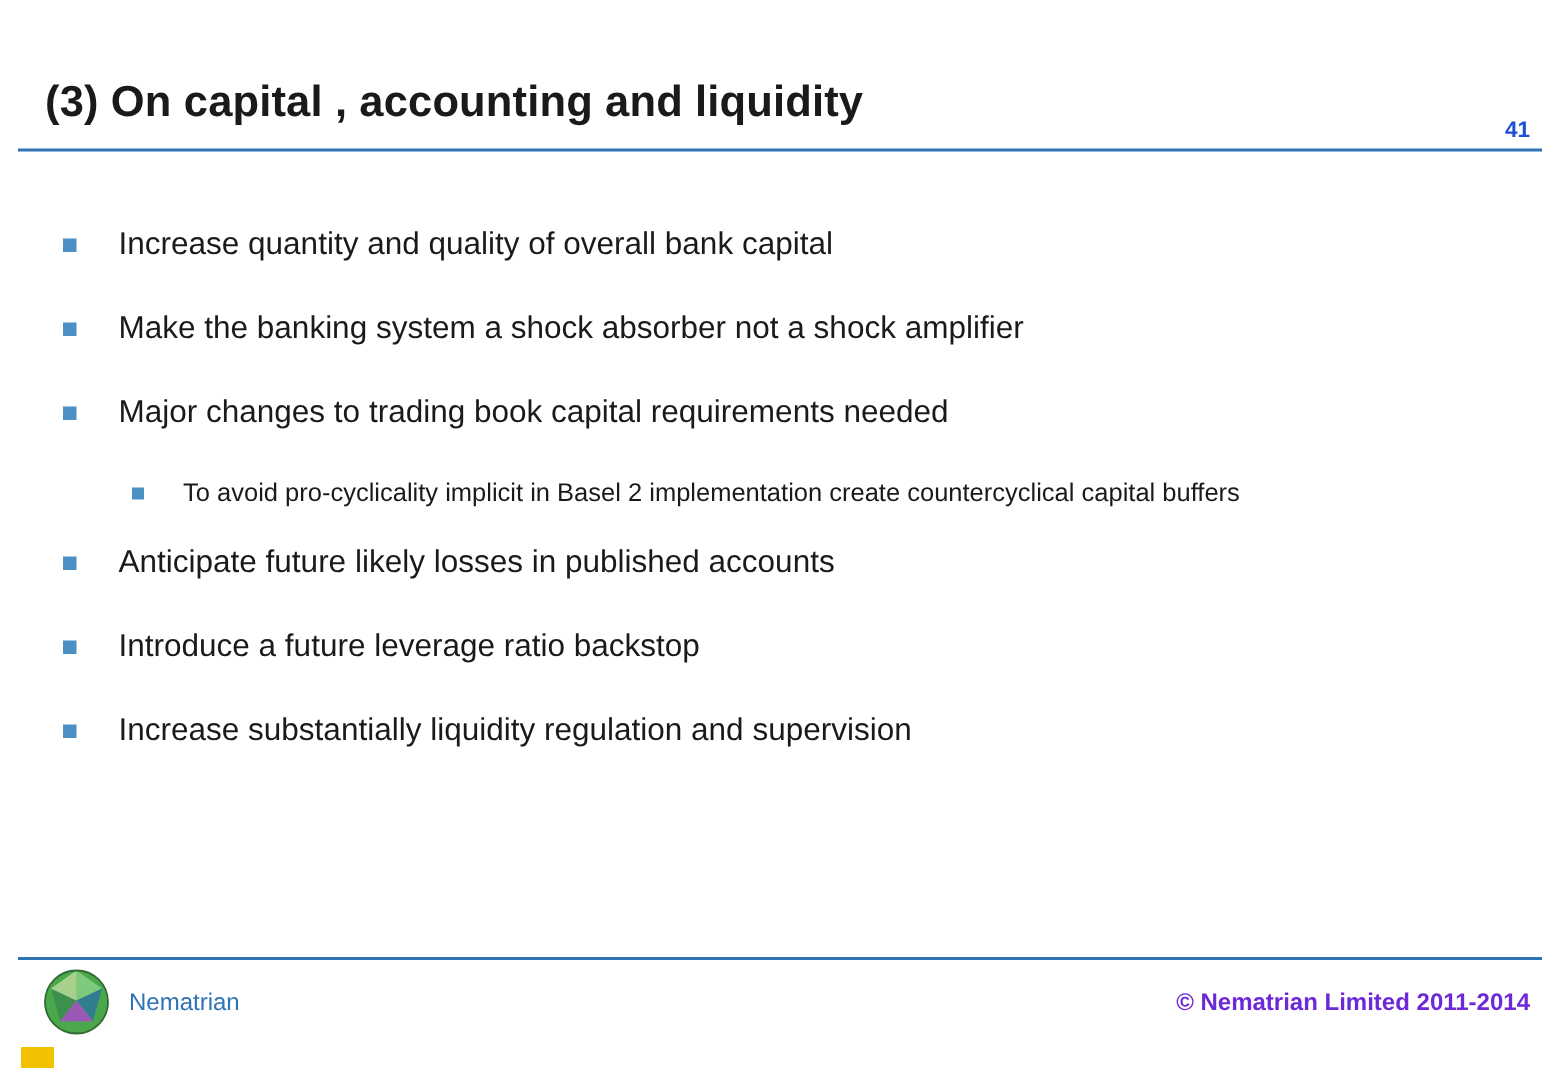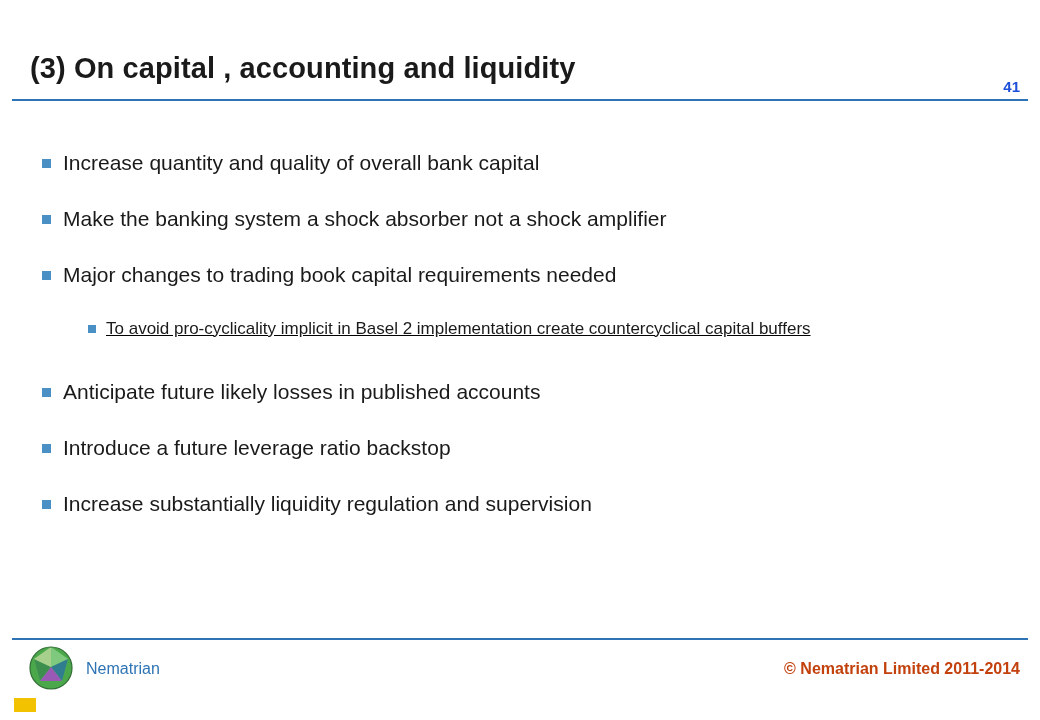--- a/index.html
+++ b/index.html
@@ -61,28 +61,28 @@
   .content {
     position: absolute;
     left: 30px;
     top: 150px;
     width: 980px;
   }
   .bullet {
     display: flex;
     align-items: flex-start;
     margin-bottom: 29px;
+    gap: 16px;
   }
   .bullet.level1 {
     padding-left: 12px;
   }
   .bullet.level2 {
     padding-left: 58px;
-    margin-bottom: 39px;
-    text-decoration: underline;
+    margin-bottom: 22px;
   }
   .marker {
     flex: 0 0 auto;
     background: #4a90c4;
     margin-top: 9px;
     margin-right: 12px;
   }
   .level1 .marker {
     width: 9px;
     height: 9px;
@@ -132,21 +132,21 @@
     font-size: 16px;
     font-weight: normal;
     color: #2e74b5;
   }
   .copyright {
     position: absolute;
     right: 20px;
     top: 660px;
     font-size: 16px;
     font-weight: bold;
-    color: #c2410c;
+    color: #6d28d9;
   }
   .corner-box {
     position: absolute;
     left: 14px;
     top: 698px;
     width: 22px;
     height: 14px;
     background: #f2c200;
   }
 </style>

